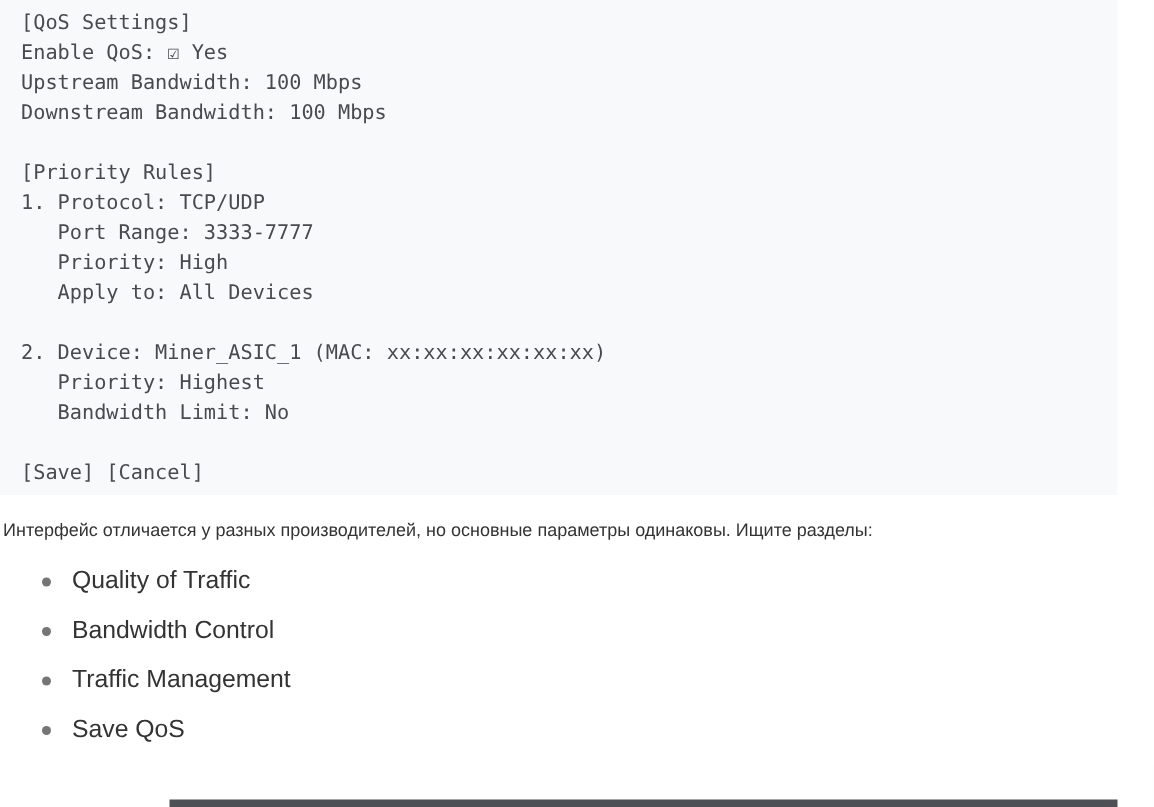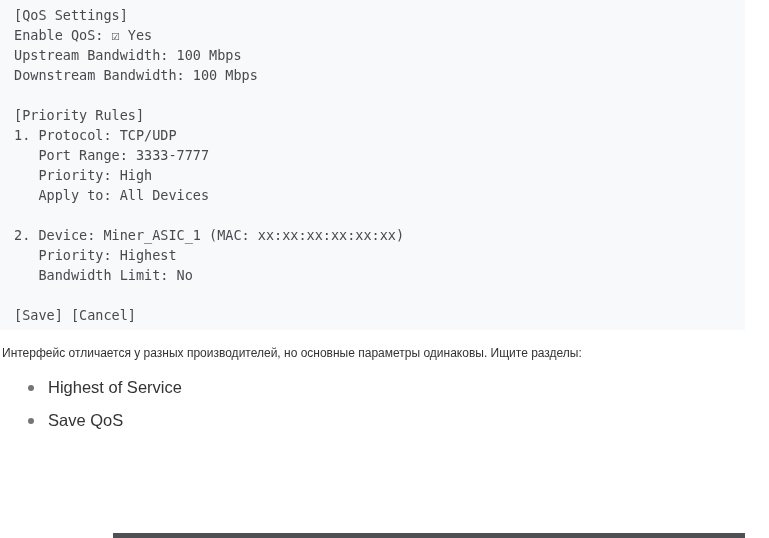--- a/index.html
+++ b/index.html
@@ -90,21 +90,29 @@
    Priority: Highest
    Bandwidth Limit: No
 
 [Save] [Cancel]</pre>
 
   <p class="intro">Интерфейс отличается у разных производителей, но основные параметры одинаковы. Ищите разделы:</p>
 
   <ul class="sections">
     <li>
       <span class="bullet"></span>
-      <span>Highest of Service</span>
+      <span>Quality of Traffic</span>
+    </li>
+    <li>
+      <span class="bullet"></span>
+      <span>Bandwidth Control</span>
+    </li>
+    <li>
+      <span class="bullet"></span>
+      <span>Traffic Management</span>
     </li>
     <li>
       <span class="bullet"></span>
       <span>Save QoS</span>
     </li>
   </ul>
 
   <div class="bottom-bar"></div>
 
 </div>

